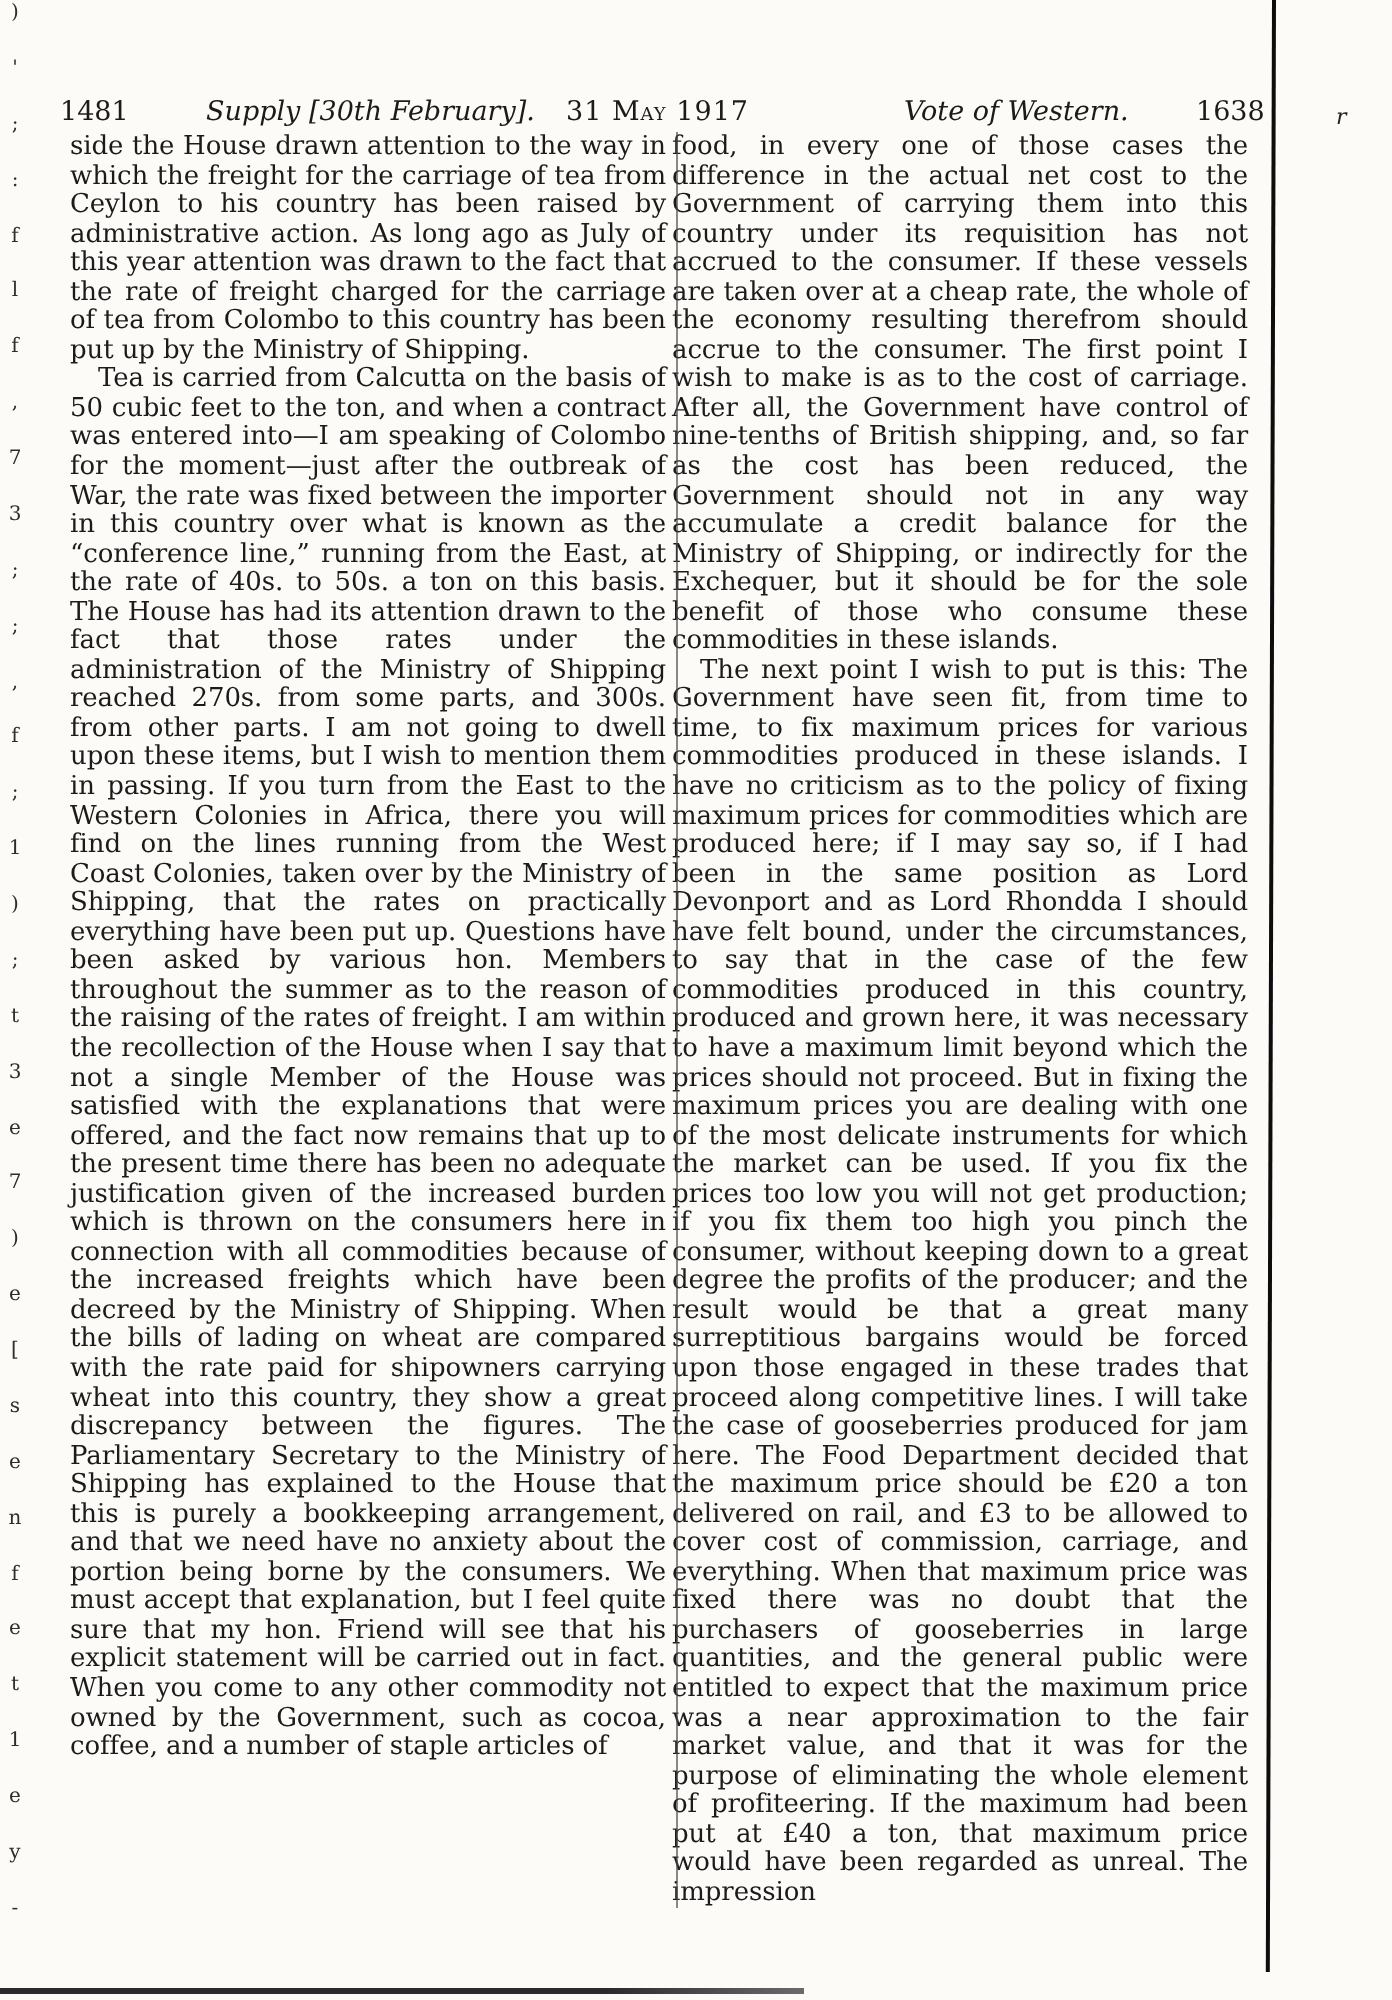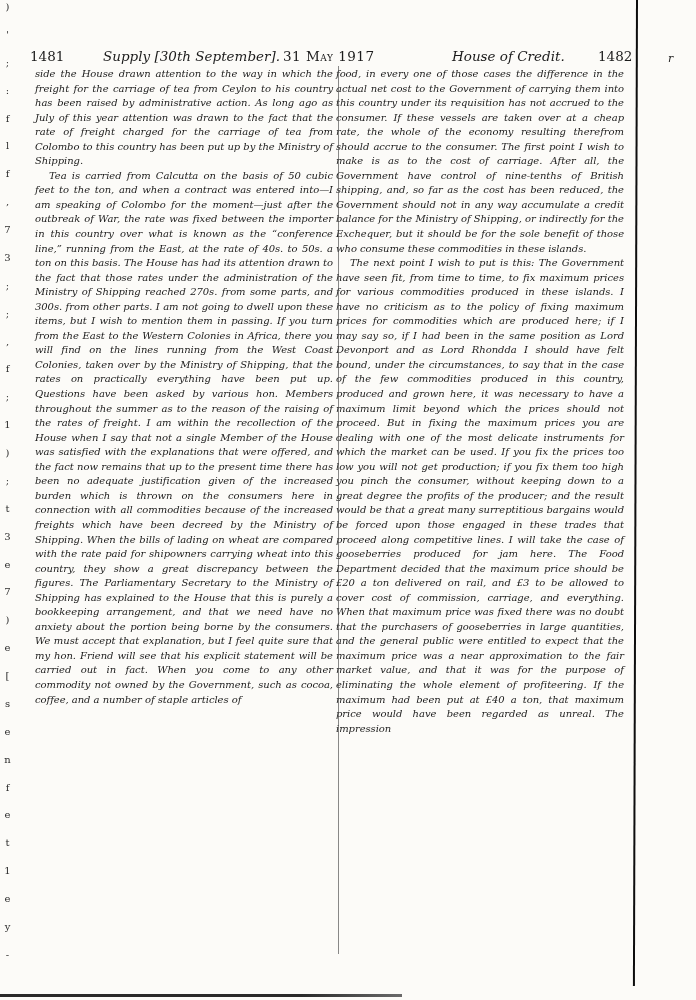--- a/index.html
+++ b/index.html
@@ -21,24 +21,23 @@
   .title-left  { left: 103px; font-style: italic; }
   .date      { left: 283px; font-variant: small-caps; letter-spacing: 0.5px; }
   .title-right { left: 452px; font-style: italic; }
   .pg-right  { left: 598px; }
 
   
   .col {
     position: absolute;
     top: 67px;
     text-align: justify;
-    font-size: 10px;
+    font-size: 13px;
     line-height: 14.55px;
     letter-spacing: -0.05px;
-    font-style: italic;
   }
   .col-left  { left: 35px;  width: 298px; }
   .col-right { left: 336px; width: 288px; }
   .col p { margin: 0; padding: 0; }
   .col p + p { text-indent: 14px; }
 
   
   .divider-rule {
     position: absolute; left: 338px; top: 66px; width: 1px; height: 888px;
     background: #4a4a4a; opacity: 0.65;
@@ -100,24 +99,24 @@
       <span>e</span>
       <span>t</span>
       <span>1</span>
       <span>e</span>
       <span>y</span>
       <span>-</span>
     </div>
 
   <div class="header">
     <span class="pg-left">1481</span>
-    <span class="title-left">Supply [30th September].</span>
+    <span class="title-left">Supply [30th February].</span>
     <span class="date">31 May 1917</span>
-    <span class="title-right">House of Credit.</span>
-    <span class="pg-right">1482</span>
+    <span class="title-right">Vote of Western.</span>
+    <span class="pg-right">1638</span>
   </div>
 
   <div class="col col-left">
       <p>side the House drawn attention to the way in which the freight for the carriage of tea from Ceylon to his country has been raised by administrative action. As long ago as July of this year attention was drawn to the fact that the rate of freight charged for the carriage of tea from Colombo to this country has been put up by the Ministry of Shipping.</p>
       <p>Tea is carried from Calcutta on the basis of 50 cubic feet to the ton, and when a contract was entered into—I am speaking of Colombo for the moment—just after the outbreak of War, the rate was fixed between the importer in this country over what is known as the “conference line,” running from the East, at the rate of 40s. to 50s. a ton on this basis. The House has had its attention drawn to the fact that those rates under the administration of the Ministry of Shipping reached 270s. from some parts, and 300s. from other parts. I am not going to dwell upon these items, but I wish to mention them in passing. If you turn from the East to the Western Colonies in Africa, there you will find on the lines running from the West Coast Colonies, taken over by the Ministry of Shipping, that the rates on practically everything have been put up. Questions have been asked by various hon. Members throughout the summer as to the reason of the raising of the rates of freight. I am within the recollection of the House when I say that not a single Member of the House was satisfied with the explanations that were offered, and the fact now remains that up to the present time there has been no adequate justification given of the increased burden which is thrown on the consumers here in connection with all commodities because of the increased freights which have been decreed by the Ministry of Shipping. When the bills of lading on wheat are compared with the rate paid for shipowners carrying wheat into this country, they show a great discrepancy between the figures. The Parliamentary Secretary to the Ministry of Shipping has explained to the House that this is purely a bookkeeping arrangement, and that we need have no anxiety about the portion being borne by the consumers. We must accept that explanation, but I feel quite sure that my hon. Friend will see that his explicit statement will be carried out in fact. When you come to any other commodity not owned by the Government, such as cocoa, coffee, and a number of staple articles of</p>
     </div>
 
   <div class="col col-right">
       <p>food, in every one of those cases the difference in the actual net cost to the Government of carrying them into this country under its requisition has not accrued to the consumer. If these vessels are taken over at a cheap rate, the whole of the economy resulting therefrom should accrue to the consumer. The first point I wish to make is as to the cost of carriage. After all, the Government have control of nine-tenths of British shipping, and, so far as the cost has been reduced, the Government should not in any way accumulate a credit balance for the Ministry of Shipping, or indirectly for the Exchequer, but it should be for the sole benefit of those who consume these commodities in these islands.</p>
       <p>The next point I wish to put is this: The Government have seen fit, from time to time, to fix maximum prices for various commodities produced in these islands. I have no criticism as to the policy of fixing maximum prices for commodities which are produced here; if I may say so, if I had been in the same position as Lord Devonport and as Lord Rhondda I should have felt bound, under the circumstances, to say that in the case of the few commodities produced in this country, produced and grown here, it was necessary to have a maximum limit beyond which the prices should not proceed. But in fixing the maximum prices you are dealing with one of the most delicate instruments for which the market can be used. If you fix the prices too low you will not get production; if you fix them too high you pinch the consumer, without keeping down to a great degree the profits of the producer; and the result would be that a great many surreptitious bargains would be forced upon those engaged in these trades that proceed along competitive lines. I will take the case of gooseberries produced for jam here. The Food Department decided that the maximum price should be £20 a ton delivered on rail, and £3 to be allowed to cover cost of commission, carriage, and everything. When that maximum price was fixed there was no doubt that the purchasers of gooseberries in large quantities, and the general public were entitled to expect that the maximum price was a near approximation to the fair market value, and that it was for the purpose of eliminating the whole element of profiteering. If the maximum had been put at £40 a ton, that maximum price would have been regarded as unreal. The impression</p>

